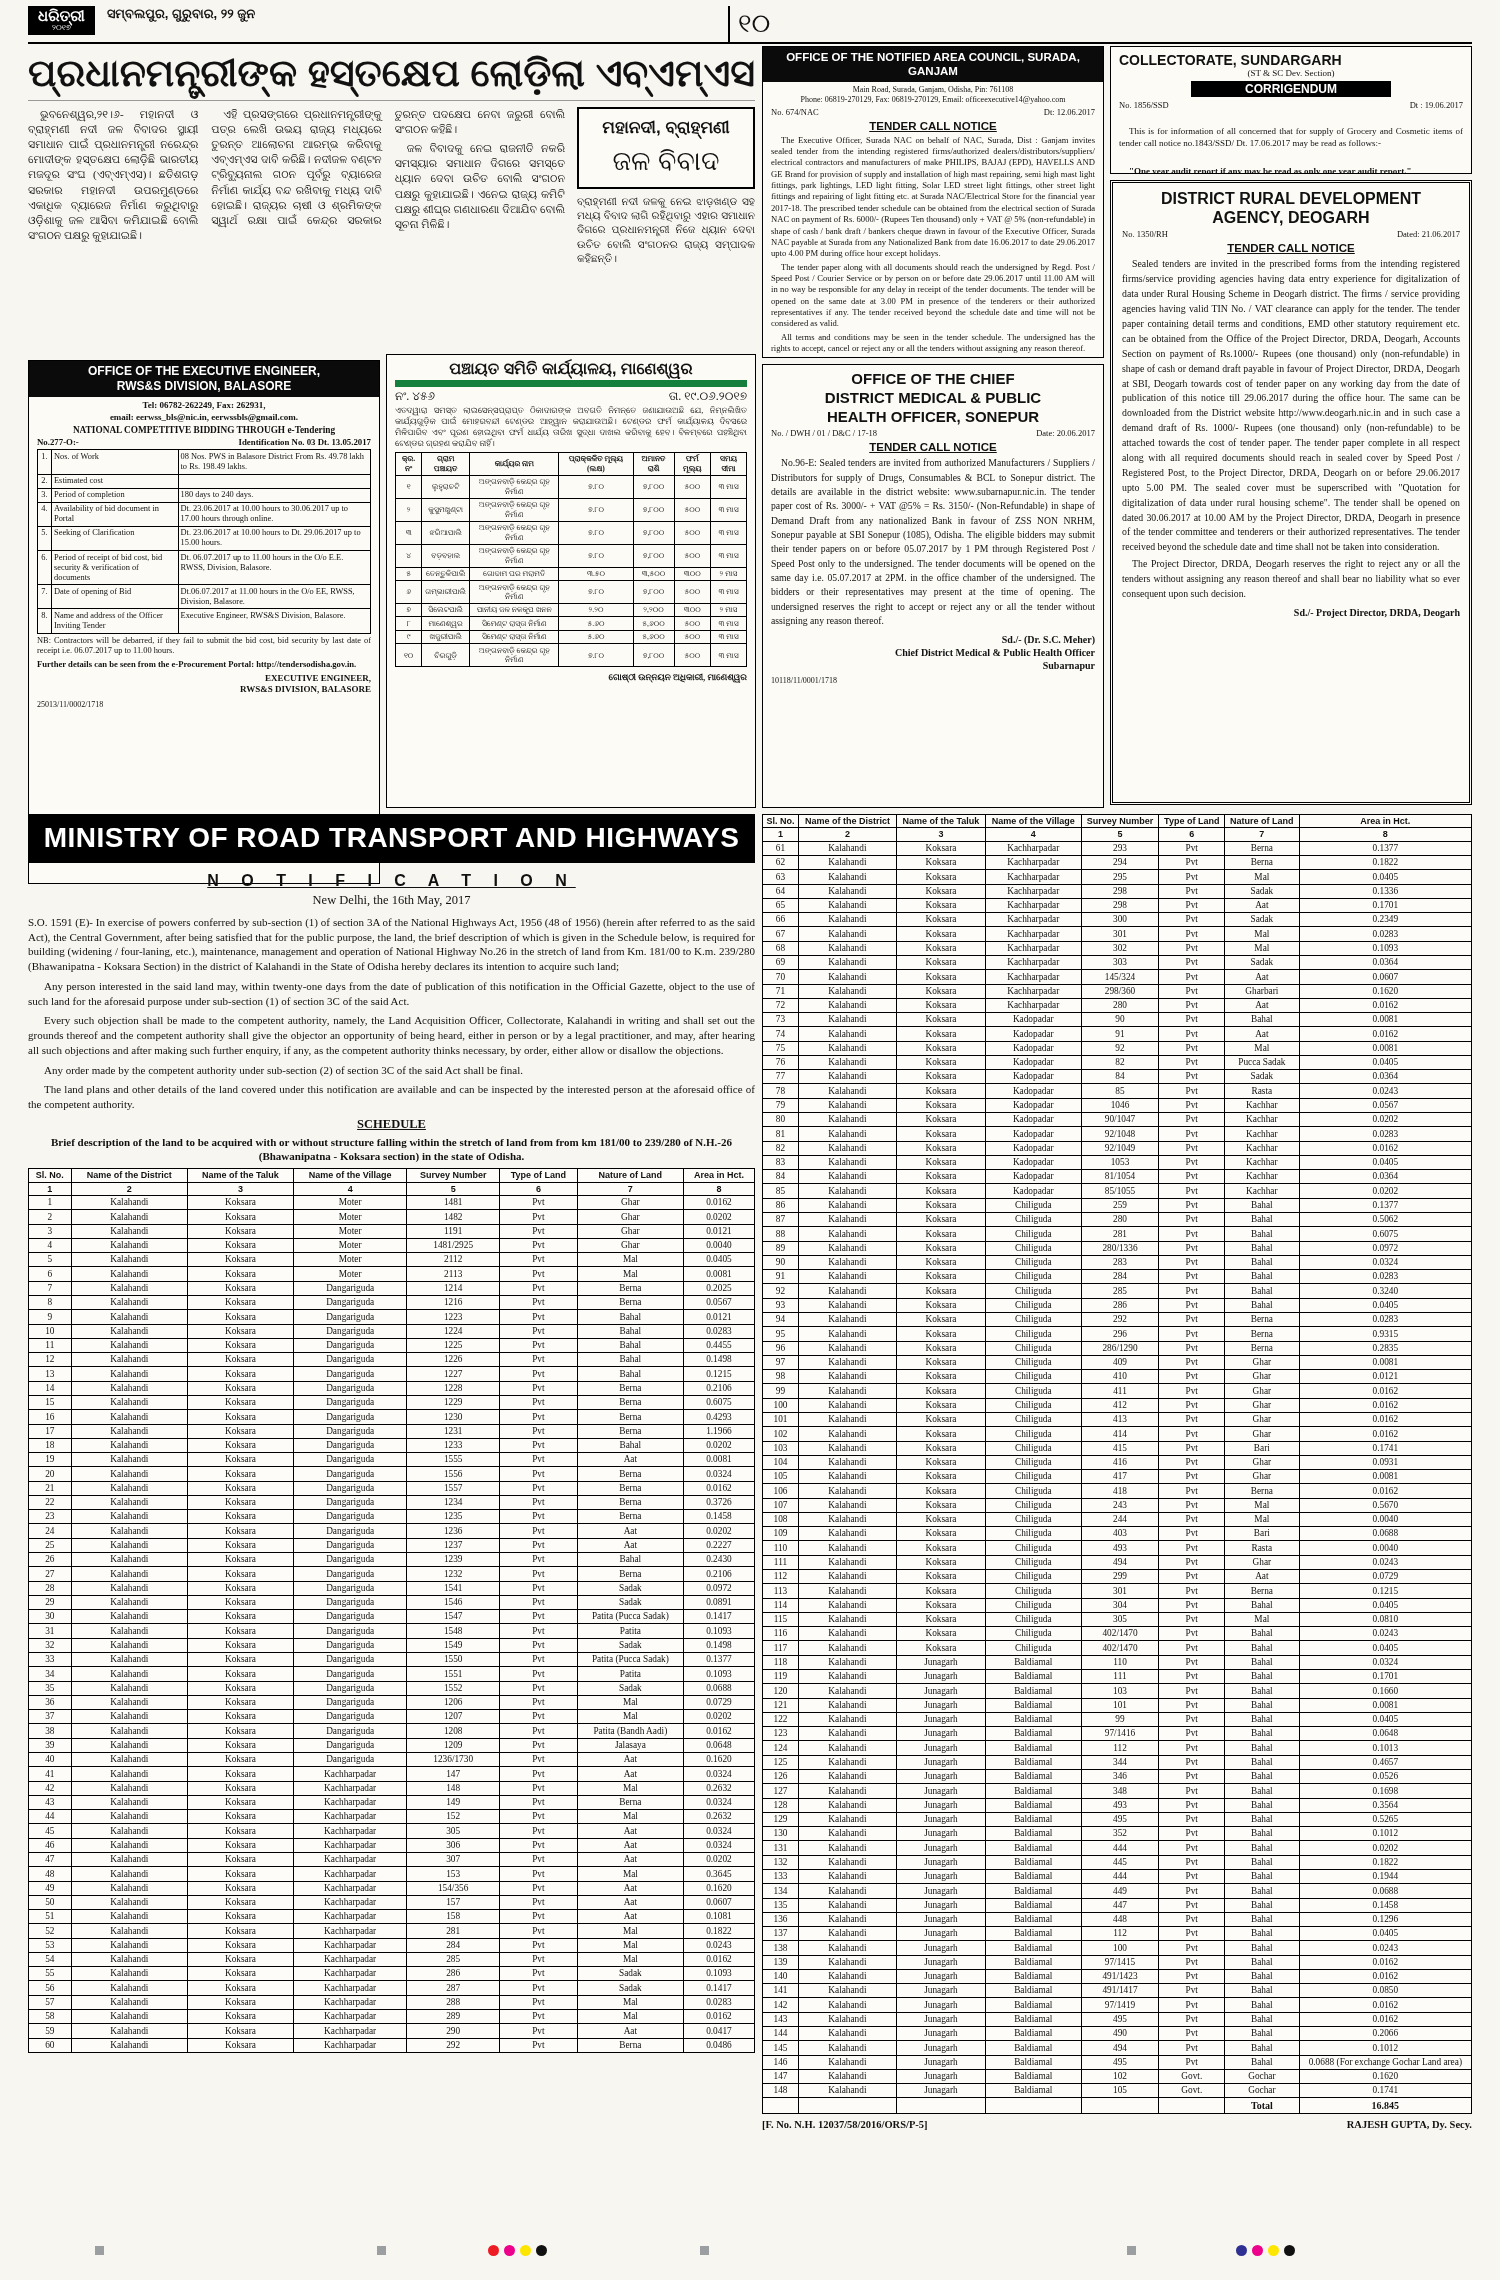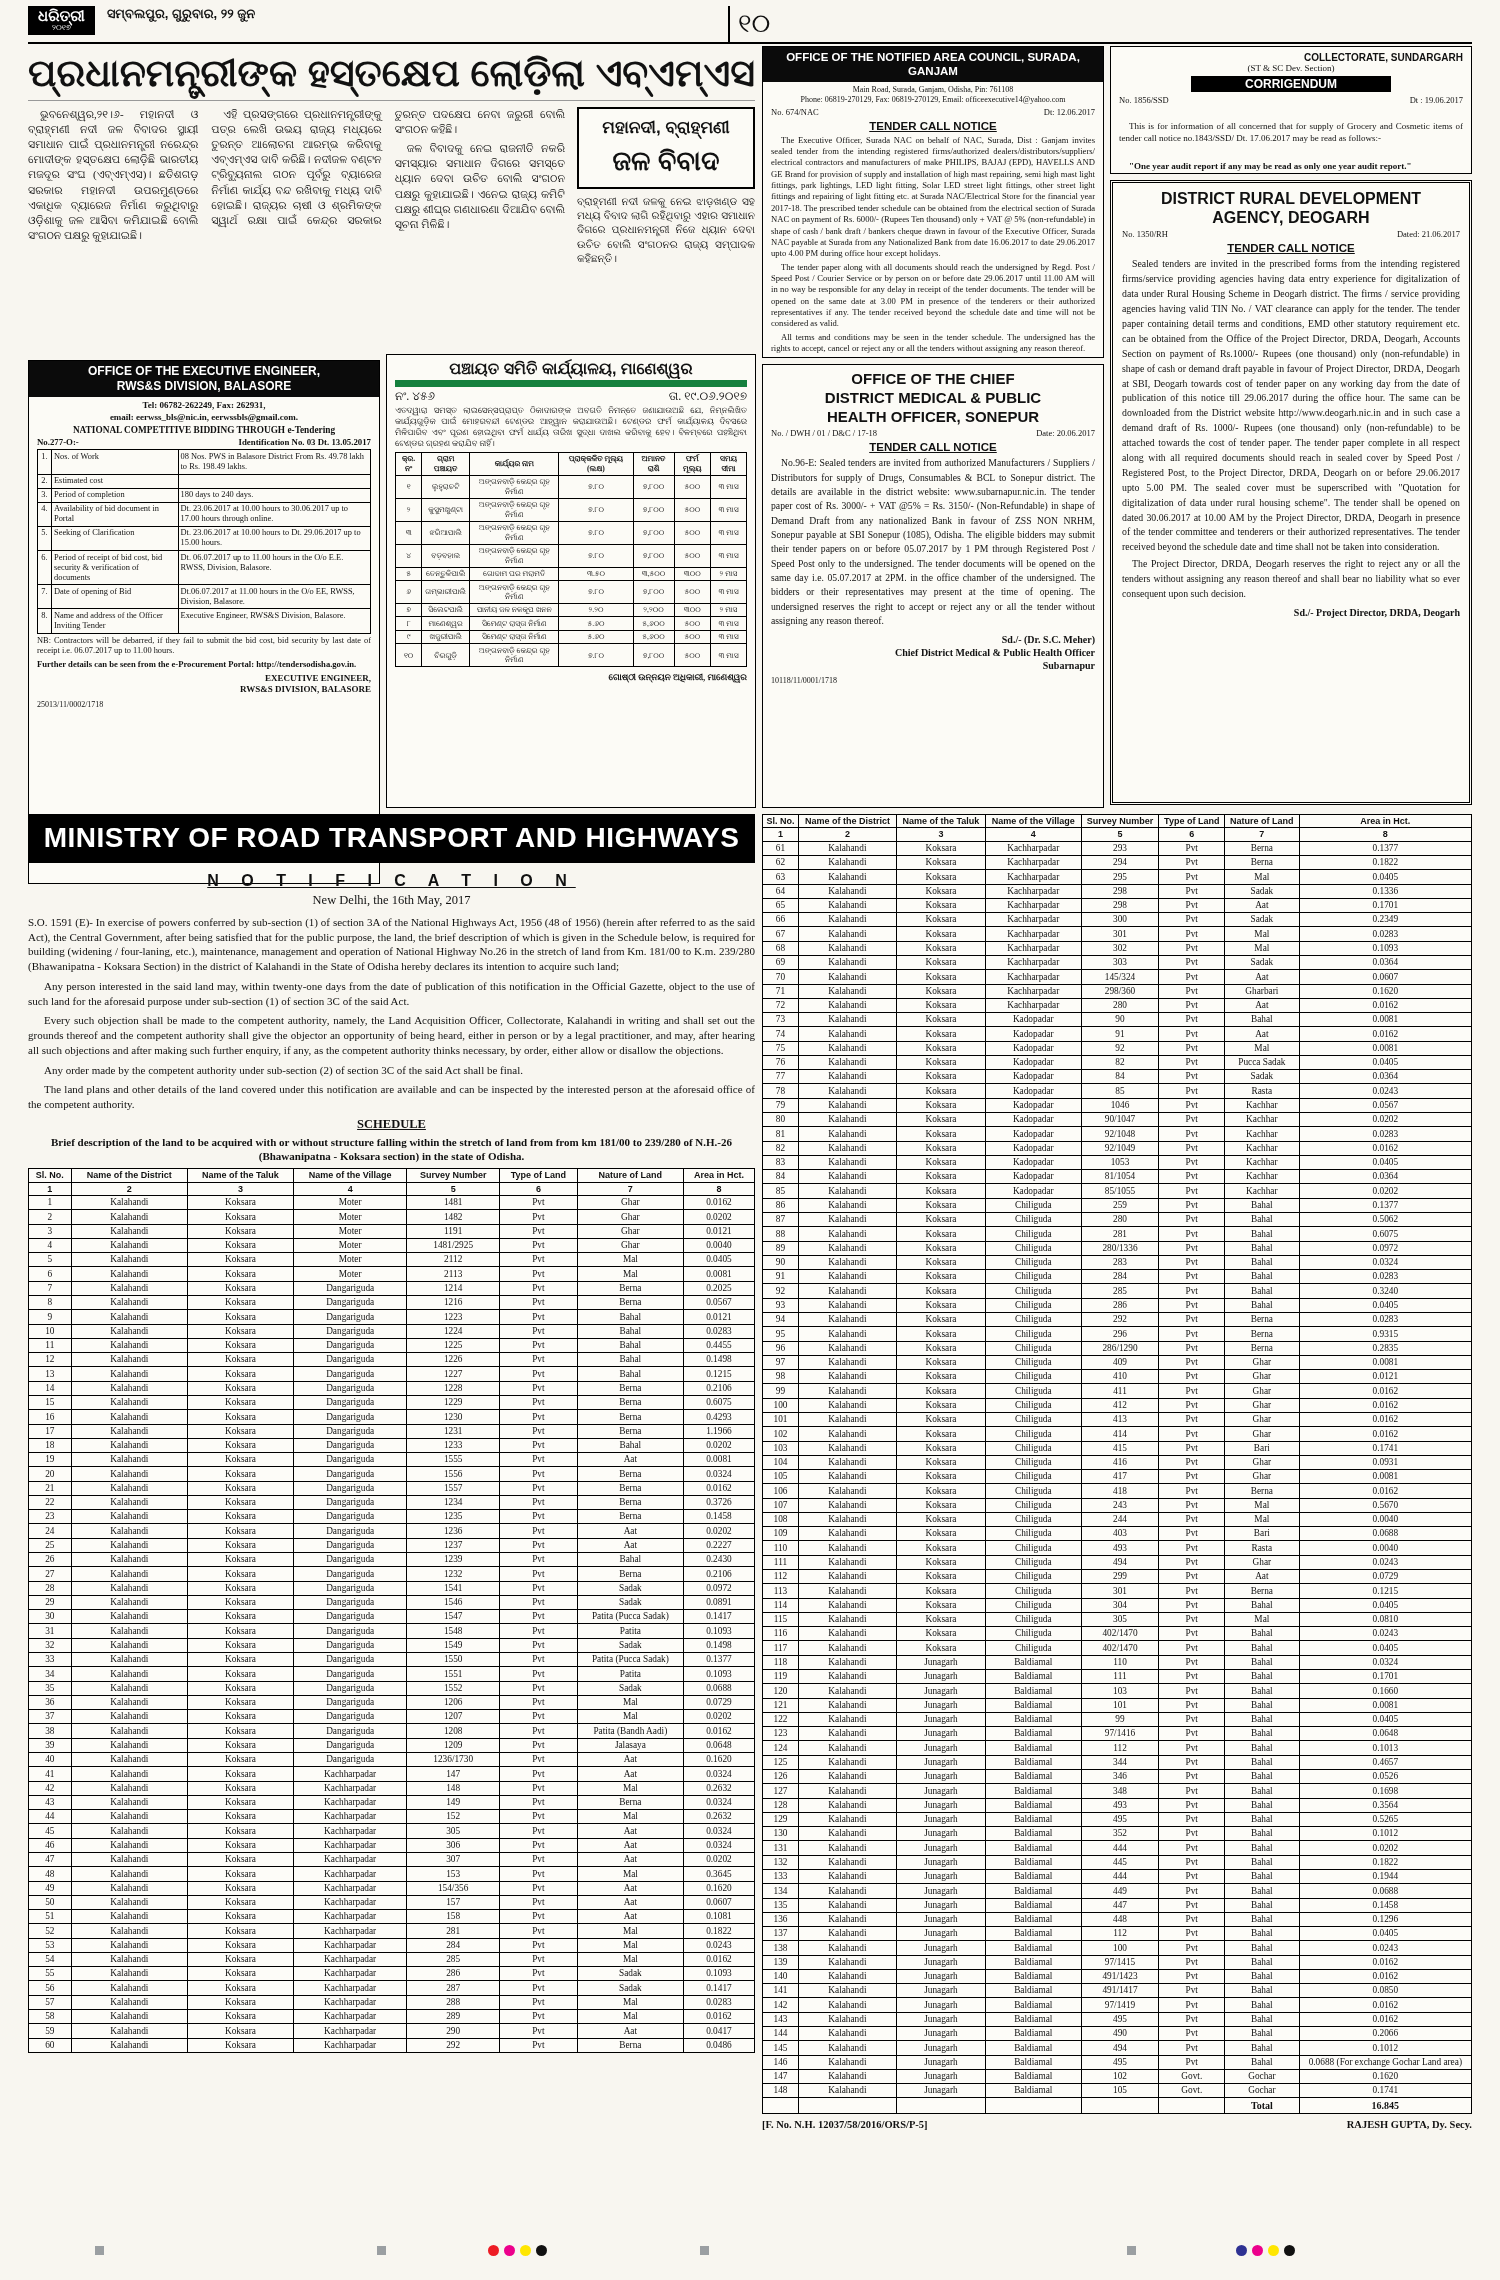--- a/index.html
+++ b/index.html
@@ -20,37 +20,37 @@
   
   .lead{left:28px;top:52px;width:727px;height:302px;}
   .lead-hl{font-size:38px;font-weight:bold;text-align:center;line-height:1.15;
            font-family:"Liberation Sans",sans-serif;border-bottom:1px solid #999;padding-bottom:4px;}
   .lead-body{display:flex;gap:12px;margin-top:6px;}
   .lead-cols{flex:1;column-count:3;column-gap:13px;font-size:11px;line-height:1.38;text-align:justify;}
   .lead-cols p{margin-bottom:4px;text-indent:12px;}
   .inset-wrap{width:178px;font-size:10.5px;line-height:1.35;text-align:justify;}
   .inset{border:2.5px solid #000;padding:8px 8px;text-align:center;background:#fcfbf6;margin-bottom:6px;}
   .inset-t{font-size:17px;font-weight:bold;font-family:"Liberation Sans",sans-serif;}
-  .inset-s{font-size:27px;font-weight:bold;font-family:"Liberation Sans",sans-serif;margin-top:3px;}
+  .inset-s{font-size:27px;font-weight:normal;font-family:"Liberation Sans",sans-serif;margin-top:3px;}
 
   
   .notice{border:1.5px solid #000;background:#fcfbf6;padding:5px 8px;}
   .nbar{background:#0b0b0b;color:#fff;font-family:"Liberation Sans",sans-serif;font-weight:bold;
         text-align:center;font-size:11.5px;line-height:1.25;padding:3px 2px;margin:-5px -8px 3px;}
   .naddr{text-align:center;font-size:8px;line-height:1.25;}
   .nmeta{display:flex;justify-content:space-between;font-size:8.5px;margin:2px 0;}
   .ntitle{font-weight:bold;text-decoration:underline;text-align:center;font-size:11.5px;margin:3px 0;
           font-family:"Liberation Sans",sans-serif;}
   .nbody p{font-size:8.6px;line-height:1.32;text-align:justify;text-indent:10px;margin-bottom:2px;}
   .nsign{text-align:right;font-size:9px;font-weight:bold;margin-top:4px;line-height:1.3;}
   .code{font-size:8px;margin-top:4px;}
 
   .surada{left:762px;top:46px;width:342px;height:312px;}
   .sund{left:1110px;top:46px;width:362px;height:128px;}
-  .sund-title{font-size:10px;font-weight:bold;text-align:right;font-family:"Liberation Sans",sans-serif;}
+  .sund-title{font-size:14px;font-weight:bold;text-align:left;font-family:"Liberation Sans",sans-serif;}
   .sund-sub{font-size:9px;text-align:center;}
   .corr{background:#000;color:#fff;width:200px;margin:3px auto;text-align:center;font-weight:bold;
         font-size:12px;padding:1px 0;font-family:"Liberation Sans",sans-serif;}
   .sund .nbody p{font-size:9px;margin-top:16px;}
   .sund .quote{font-weight:bold;font-size:9.2px;text-align:justify;text-indent:10px;}
 
   .drda{left:1110px;top:180px;width:362px;height:625px;border:3px double #000;background:#fcfbf6;padding:6px 9px;}
   .drda-title{font-size:16px;font-weight:bold;text-align:center;line-height:1.2;font-family:"Liberation Sans",sans-serif;}
   .drda .nbody p{font-size:9.8px;line-height:1.52;}
   .drda .nsign{font-size:10px;}

